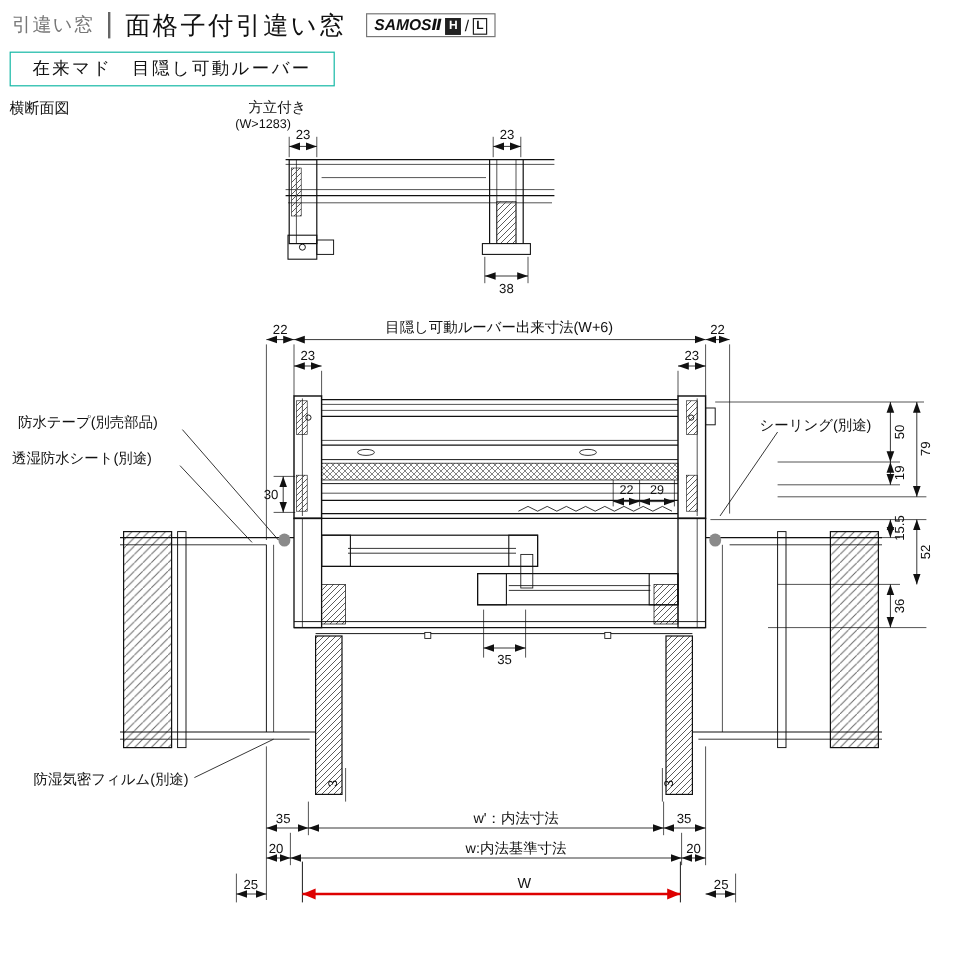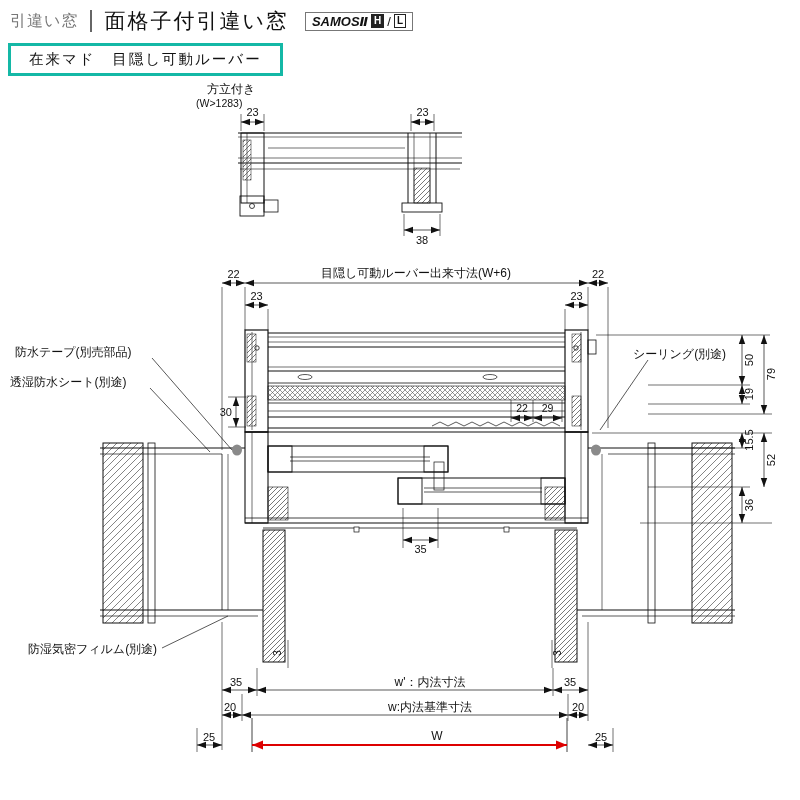--- a/index.html
+++ b/index.html
@@ -6,27 +6,27 @@
   .page{position:relative;width:800px;height:800px;background:#fff;overflow:hidden;
         font-family:"Liberation Sans","DejaVu Sans",sans-serif;color:#111;}
   .page svg{position:absolute;left:0;top:0;}
   svg text{font-family:"Liberation Sans","DejaVu Sans",sans-serif;fill:#111;font-size:11px;}
   svg text.lbl{font-size:12px;}
   svg text.sm{font-size:10.5px;}
   .hdr{position:relative;z-index:2;display:flex;align-items:center;padding:7px 18px 0 10px;}
   .cat{color:#777;font-size:16px;letter-spacing:1px;}
   .vbar{width:2px;height:22px;background:#666;margin:0 12px;}
   .ttl{font-size:21px;font-weight:400;letter-spacing:2px;}
-  .badge{margin-left:16px;border:1px solid #777;padding:1px 6px;display:inline-flex;align-items:flex-start;gap:3px;
+  .badge{margin-left:16px;border:1px solid #777;padding:1px 6px;display:inline-flex;align-items:flex-end;gap:3px;
          font-style:italic;font-weight:700;font-size:13px;}
   .bbox{font-style:normal;font-weight:700;font-size:10px;border:1px solid #222;padding:0 2px;line-height:12px;}
   .bbox.filled{background:#222;color:#fff;}
   .bsep{font-style:normal;font-weight:400;}
   .note{margin-left:auto;font-size:14px;letter-spacing:1px;}
-  .typebox{position:relative;z-index:2;margin:8px 0 0 8px;display:inline-block;border:3px solid #14b8a6;
+  .typebox{position:relative;z-index:2;margin:8px 0 0 8px;display:inline-block;border:1px solid #14b8a6;
            padding:4px 18px;font-size:14.5px;letter-spacing:2px;}
   .secttl{position:relative;z-index:2;margin:10px 0 0 8px;font-size:12.5px;}
 </style>
 </head>
 <body>
 
 <div class="page">
 
 <svg width="800" height="800" viewBox="0 0 800 800">
   <defs>
@@ -275,14 +275,15 @@
     <span class="badge">
       <span>SAMOSⅡ</span>
       <span class="bbox filled">H</span>
       <span class="bsep">/</span>
       <span class="bbox">L</span>
     </span>
   </div>
   <div>
     <div class="typebox">在来マド　目隠し可動ルーバー</div>
   </div>
+  <div class="secttl">横断面図</div>
 
 </div>
 
 </body></html>

